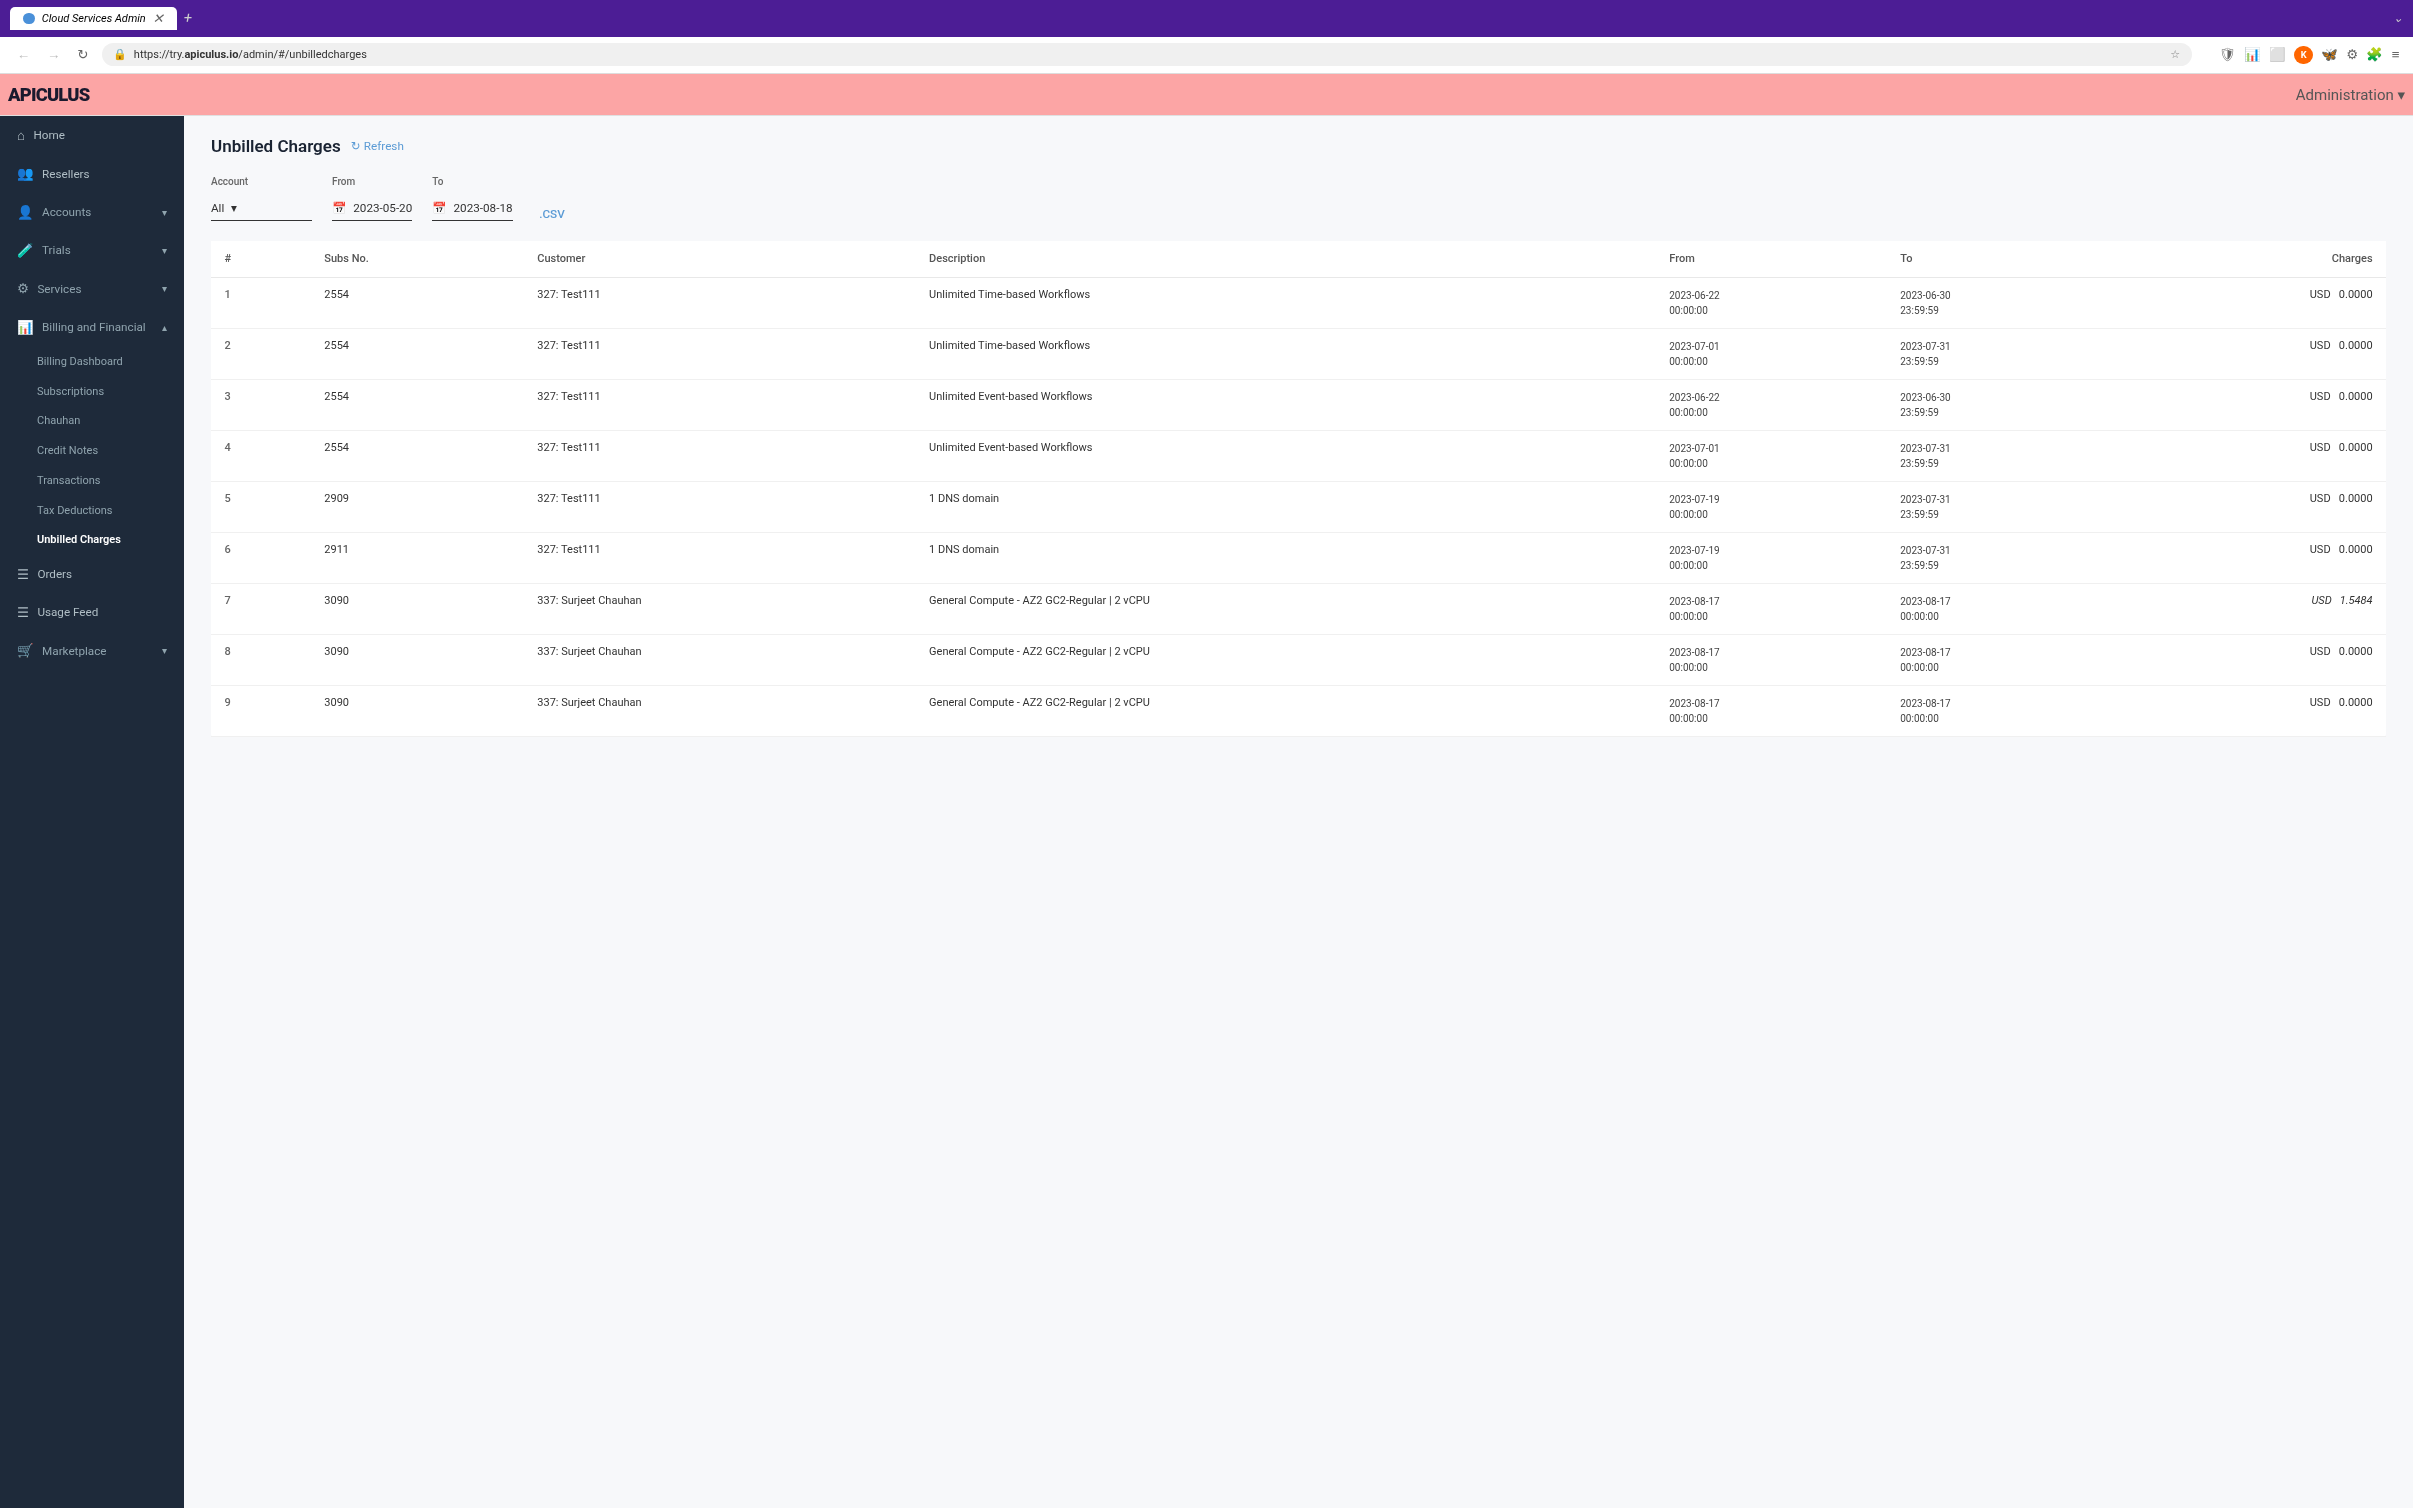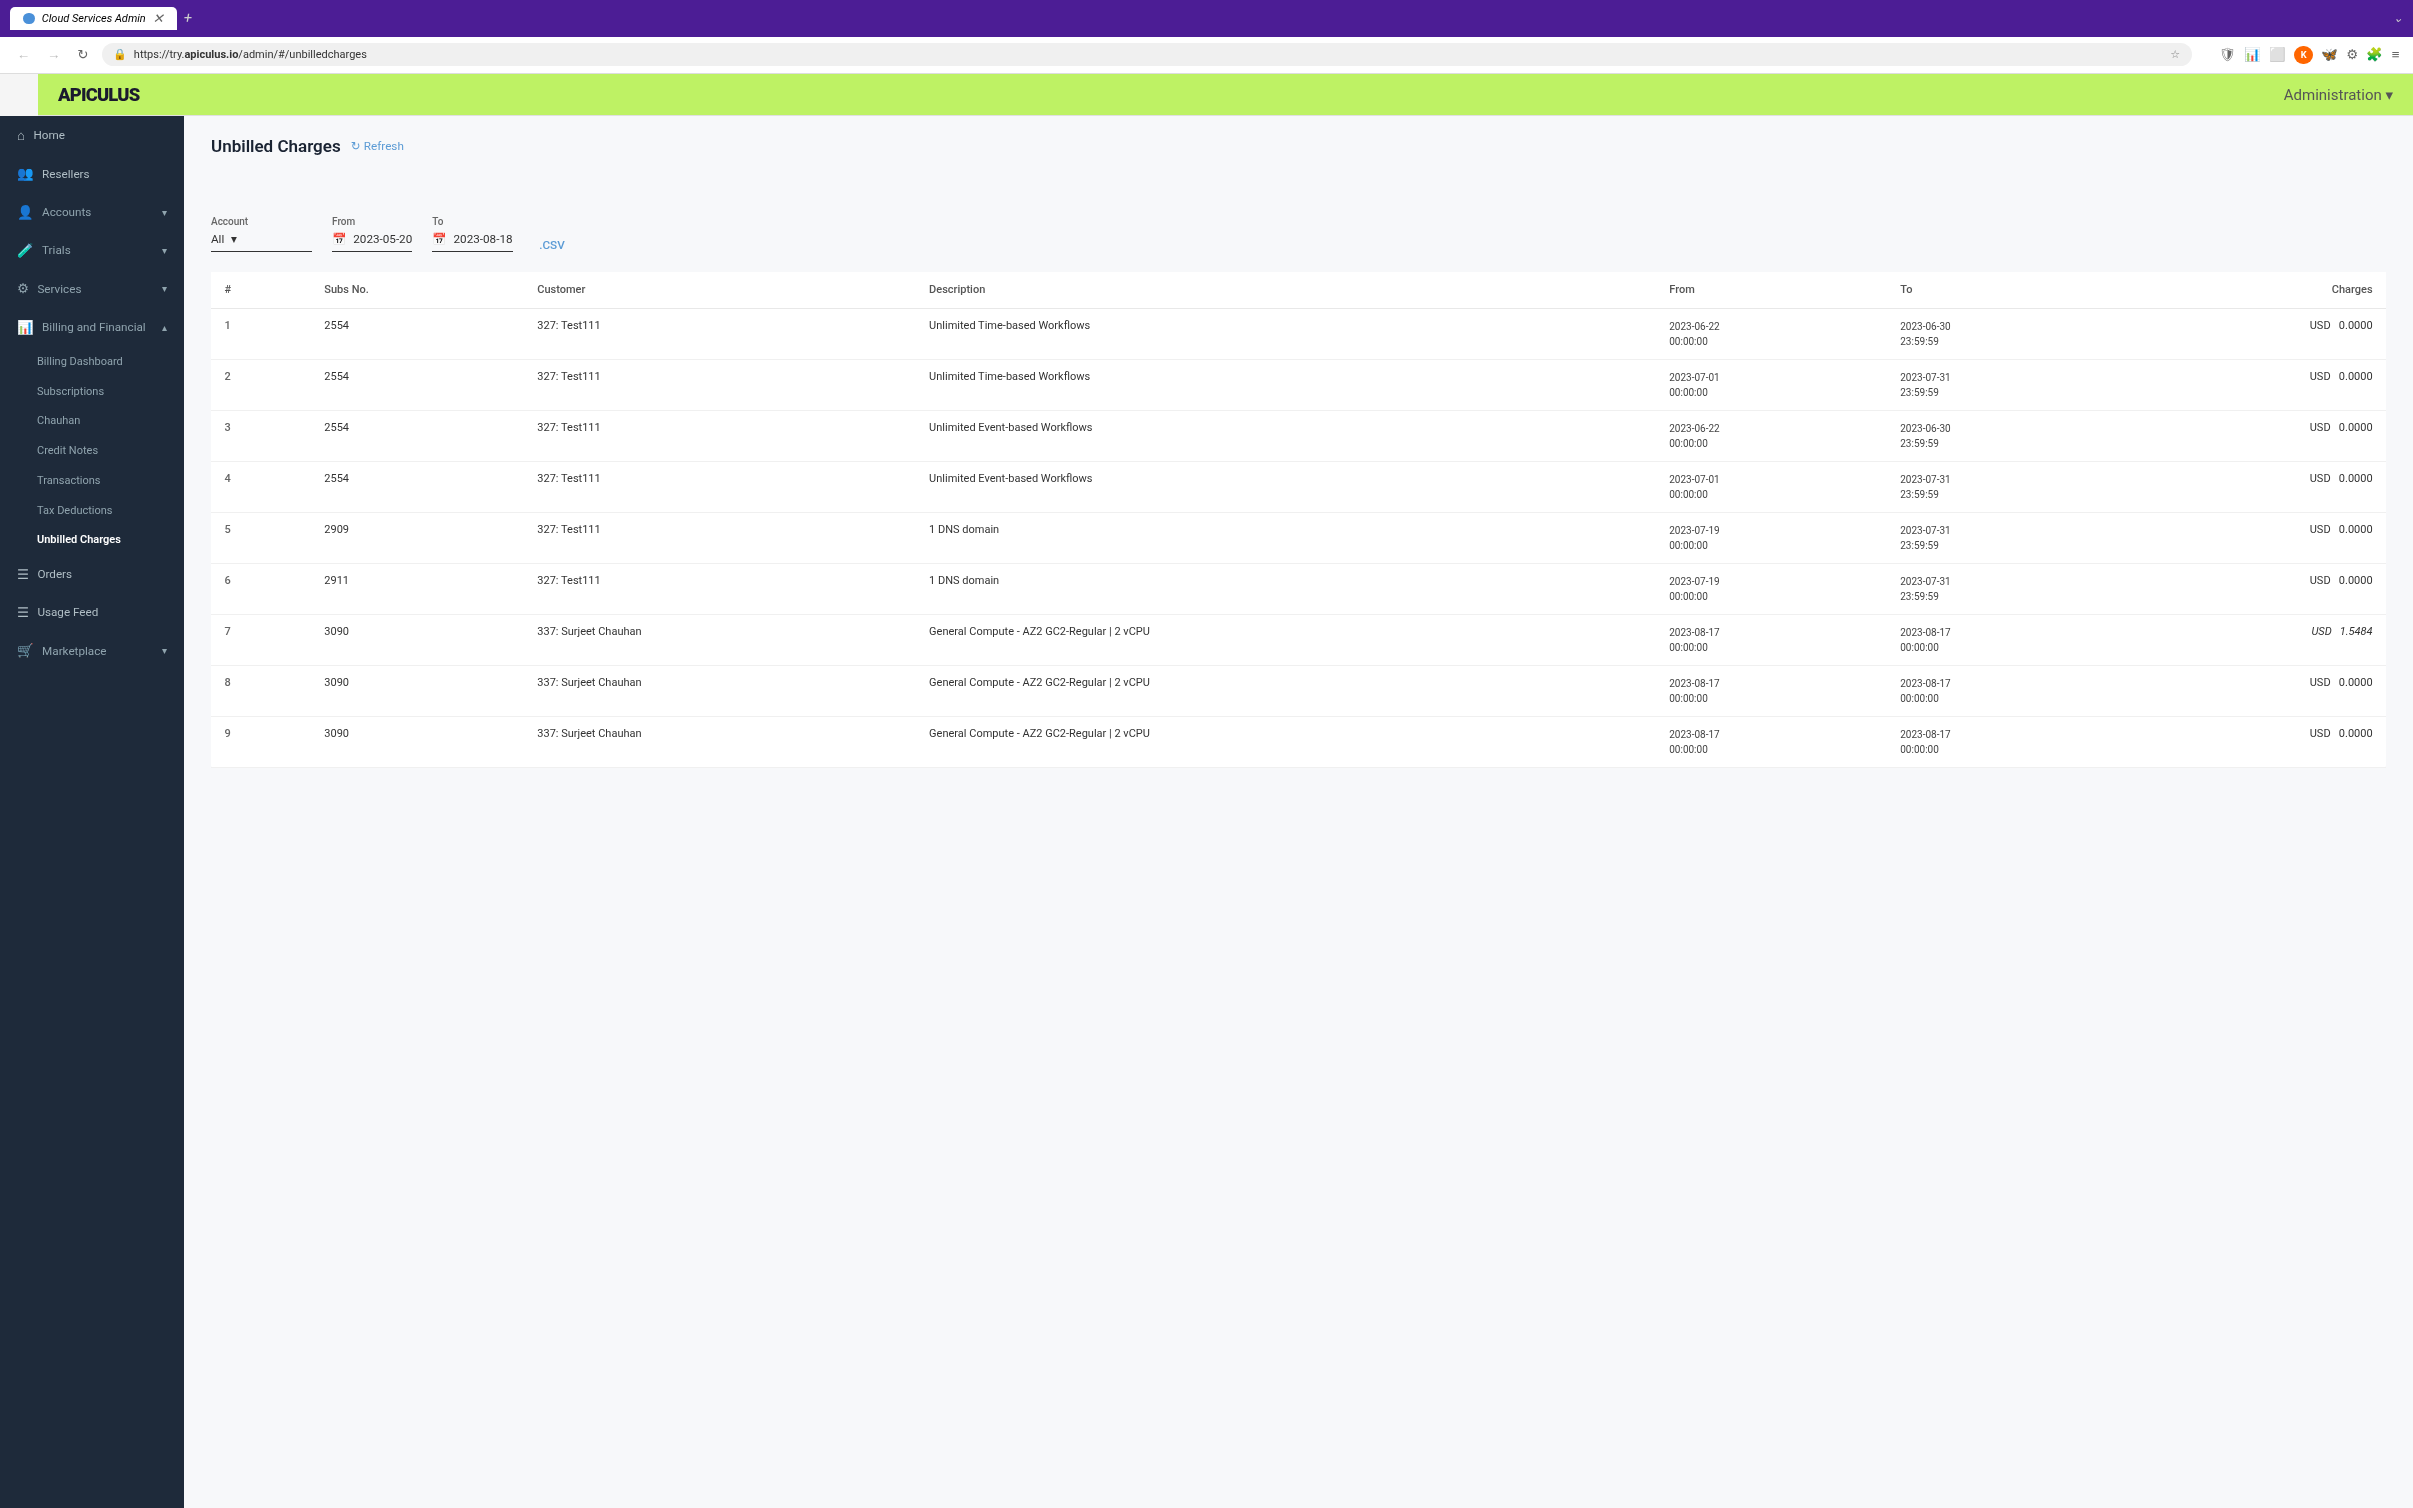--- a/index.html
+++ b/index.html
@@ -19,21 +19,21 @@
     .nav-btn.disabled { color: #bbb; cursor: default; }
     .url-bar { flex: 1; display: flex; align-items: center; gap: 6.7px; background: #f0f0f0; border-radius: 17px; padding: 5px 11.7px; }
     .url-text { color: #333; font-size: 11px; }
     .url-text strong { color: #333; }
     .addr-icons { display: flex; align-items: center; gap: 8.4px; margin-left: 17px; }
     .addr-icon { color: #666; font-size: 13.4px; cursor: pointer; }
     .addr-avatar { width: 18.4px; height: 18.4px; background: #ff6600; border-radius: 50%; display: flex; align-items: center; justify-content: center; color: white; font-size: 9.2px; font-weight: bold; }
 
     
     .app-wrapper { display: flex; flex-direction: column; height: calc(100vh - 67px); }
-    .app-header { background: #bef264; padding: 10px 20px; display: flex; align-items: center; justify-content: space-between; border-bottom: 0.8px solid #e0e0e0; margin-left: 38px; }
+    .app-header { background: #fca5a5; padding: 10px 8px; display: flex; align-items: center; justify-content: space-between; border-bottom: 0.8px solid #e0e0e0; }
     .app-logo { font-size: 18.4px; font-weight: 900; color: #1a1a2e; letter-spacing: -0.8px; }
     .admin-btn { color: #555; font-size: 15px; cursor: pointer; }
 
     
     .main-layout { display: flex; flex: 1; overflow: hidden; }
 
     
     .sidebar { width: 184px; background: #1e2a3a; color: #ccc; display: flex; flex-direction: column; overflow-y: auto; flex-shrink: 0; }
     .sidebar-item { display: flex; align-items: center; gap: 8.4px; padding: 11.7px 17px; cursor: pointer; font-size: 11.7px; color: #b0bec5; transition: background 0.15s; }
     .sidebar-item.section-header { color: #90a4ae; }
@@ -43,21 +43,21 @@
     .sidebar-sub.active { color: #fff; font-weight: 600; }
 
     
     .content { flex: 1; overflow-y: auto; padding: 20px 27px; background: #f7f8fa; }
     .page-header { display: flex; align-items: center; gap: 10px; margin-bottom: 20px; }
     .page-title { font-size: 17px; font-weight: 600; color: #1a2332; }
     .refresh-btn { color: #5b9bd5; font-size: 11.7px; cursor: pointer; display: flex; align-items: center; gap: 3.4px; }
 
     
     .filters { display: flex; align-items: flex-end; gap: 20px; margin-bottom: 20px; }
-    .filter-group { display: flex; flex-direction: column; gap: 1px; margin-top: 40px; }
+    .filter-group { display: flex; flex-direction: column; gap: 10px; }
     .filter-label { font-size: 10px; color: #666; font-weight: 500; }
     .filter-select { display: flex; align-items: center; border-bottom: 0.8px solid #333; padding: 3.4px 6.7px 5px 0; min-width: 101px; cursor: pointer; gap: 6.7px; }
     .filter-select span { font-size: 11.7px; color: #333; }
     .filter-date { display: flex; align-items: center; gap: 6.7px; border-bottom: 0.8px solid #333; padding: 3.4px 0 5px; }
     .filter-date span { font-size: 11.7px; color: #333; }
     .cal-icon { color: #555; font-size: 13.4px; }
     .csv-btn { color: #5b9bd5; font-size: 11.7px; font-weight: 500; cursor: pointer; margin-left: 6.7px; }
 
     
     .tabs { display: flex; gap: 0; margin-bottom: 0; border-bottom: 1.7px solid #e0e0e0; }

